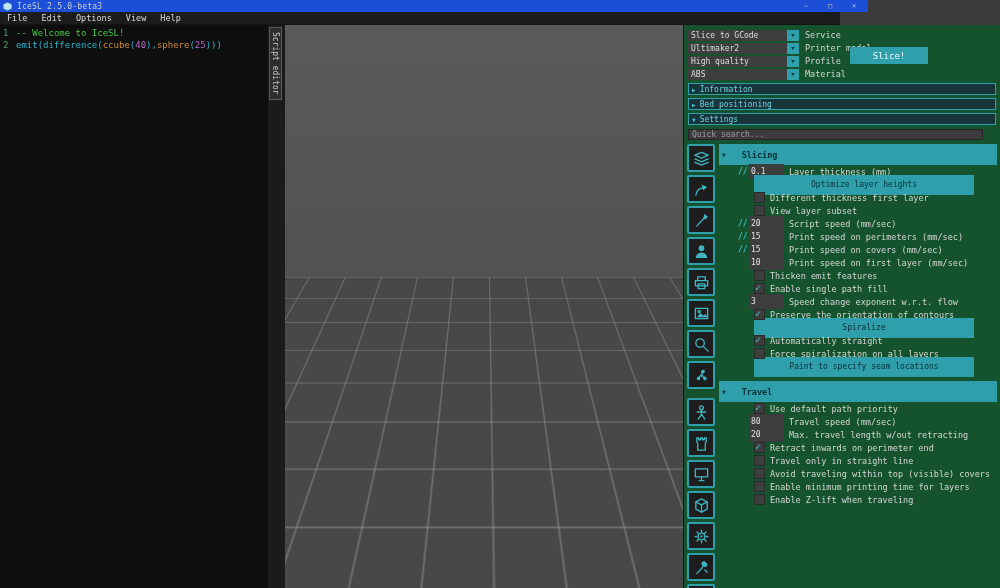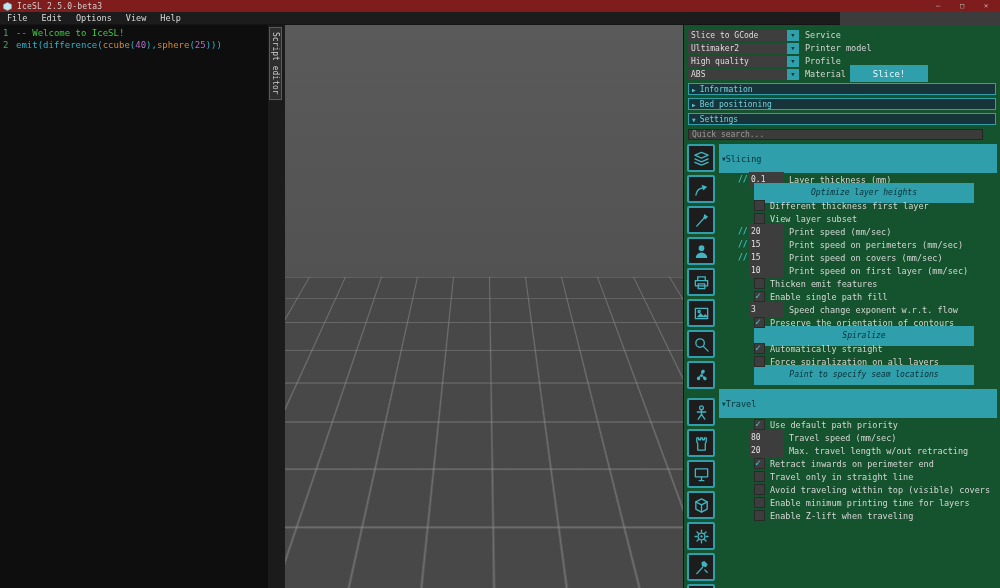--- a/index.html
+++ b/index.html
@@ -1,21 +1,21 @@
 <!DOCTYPE html>
 <html><head>
 <meta charset="utf-8">
 <style>
   html,body{margin:0;padding:0;}
   body{width:1000px;height:588px;overflow:hidden;background:#3c3c3c;
        font-family:"DejaVu Sans Mono", monospace;-webkit-font-smoothing:none;}
   #app{position:absolute;left:0;top:0;width:1000px;height:588px;}
 
   
-  #titlebar{position:absolute;left:0;top:0;width:1000px;height:12px;background:#7f1d1d;
+  #titlebar{position:absolute;left:0;top:0;width:868px;height:12px;background:#1d4ed8;
             color:#cfcfcf;font-size:8px;display:flex;align-items:center;}
   #app-icon{width:10px;height:10px;margin:0 4px 0 3px;display:inline-flex;align-items:center;}
   #title-text{letter-spacing:0.2px;}
   .win-controls{position:absolute;right:2px;top:0;height:12px;display:flex;}
   .win-btn{width:24px;height:12px;display:flex;align-items:center;justify-content:center;
            color:#c2c2c2;font-size:7px;cursor:default;}
 
   
   #menubar{position:absolute;left:0;top:12px;width:840px;height:13px;background:#1c1c1c;
            display:flex;align-items:center;font-size:8.5px;color:#dadada;border-bottom:1px solid #141414;box-sizing:border-box;}
@@ -50,52 +50,52 @@
   #rightpanel{position:absolute;left:683px;top:25px;width:317px;height:563px;background:#14532d;
               font-size:8.5px;color:#d6d6d6;border-left:1px solid #161616;box-sizing:border-box;}
   .top-block{position:relative;padding:4px 4px 0 4px;}
   .drop-row{display:flex;align-items:center;height:12px;margin-bottom:1px;}
   .drop-value{width:99px;height:11px;background:#3e3e3e;color:#dedede;padding-left:3px;
               display:flex;align-items:center;font-size:8px;box-sizing:border-box;}
   .drop-arrow{width:12px;height:11px;background:#2f9fab;color:#0d3338;display:flex;
               align-items:center;justify-content:center;margin-right:6px;}
   .drop-arrow::before{content:"\25BC";font-size:5.5px;}
   .drop-label{font-size:8.5px;}
-  #slice-btn{position:absolute;left:166px;top:40px;width:78px;height:17px;background:#2f9fab;
+  #slice-btn{position:absolute;left:166px;top:22px;width:78px;height:17px;background:#2f9fab;
              color:#eafcff;display:flex;align-items:center;justify-content:center;font-size:9px;}
 
   .section-bar{height:10px;border:1px solid #2f9fab;background:#16343a;color:#72d3dd;
                display:flex;align-items:center;gap:4px;font-size:8px;margin:3px 4px 0 4px;padding:0 3px;}
   .arr{font-size:6px;color:#4fc4d0;}
   .group-bar .arr{color:#083036;}
 
   #search{display:block;width:295px;height:11px;margin:4px 4px 0 4px;background:#3b3b3b;
           border:1px solid #242424;color:#cfcfcf;font-size:8px;padding:0 3px;
           font-family:inherit;box-sizing:border-box;outline:none;}
   #search::placeholder{color:#9b9b9b;}
 
   #settings-area{position:relative;margin-top:4px;height:438px;}
   #icon-col{position:absolute;left:3px;top:0;width:30px;display:flex;flex-direction:column;gap:3px;}
   .cat-icon{width:24px;height:24px;border:2px solid #2f9fab;background:#1d1d1d;border-radius:2px;
             display:flex;align-items:center;justify-content:center;box-sizing:content-box;}
   .grp-start{margin-top:6px;}
   #content-col{margin-left:35px;width:278px;}
-  .group-bar{height:29px;background:#2f9fab;color:#083036;display:flex;align-items:center;gap:0;
-             font-size:8.5px;font-weight:normal;padding:0 3px;}
+  .group-bar{height:21px;background:#2f9fab;color:#083036;display:flex;align-items:center;gap:16px;
+             font-size:8.5px;font-weight:bold;padding:0 3px;}
   .srow{height:13px;display:flex;align-items:center;}
   .scripted{width:11px;margin-left:19px;color:#3fc0cc;font-size:8px;font-weight:bold;flex:none;}
   .scripted.empty{visibility:hidden;}
   .numbox{width:35px;height:15px;background:#3d3d3d;display:flex;align-items:center;
           padding-left:2px;font-size:8px;color:#e2e2e2;flex:none;box-sizing:border-box;}
   .srow .lbl{margin-left:5px;font-size:8.5px;white-space:nowrap;}
   .chk{width:9px;height:9px;background:#3d3d3d;border:1px solid #2a2a2a;margin-left:35px;
        position:relative;flex:none;}
   .chk.on::after{content:"\2713";color:#3fc0cc;font-size:10px;position:absolute;left:0;top:-2px;}
   .btn-row{margin-left:35px;width:220px;height:20px;background:#2f9fab;color:#083036;
-           display:flex;align-items:center;justify-content:center;font-size:8px;font-style:italic;}
+           display:flex;align-items:center;justify-content:center;font-size:8px;}
   .gap8{height:8px;}
 </style>
 </head>
 <body>
 
 <div id="app">
 
   <div id="titlebar">
     <span id="app-icon">
       <svg width="9" height="9" viewBox="0 0 9 9">
@@ -317,21 +317,21 @@
               <div class="chk"></div>
               <span class="lbl">Different thickness first layer</span>
             </div>
             <div class="srow">
               <div class="chk"></div>
               <span class="lbl">View layer subset</span>
             </div>
             <div class="srow">
               <span class="scripted">//</span>
               <div class="numbox">20</div>
-              <span class="lbl">Print speed (mm/sec)</span>
+              <span class="lbl">Script speed (mm/sec)</span>
             </div>
             <div class="srow">
               <span class="scripted">//</span>
               <div class="numbox">15</div>
               <span class="lbl">Print speed on perimeters (mm/sec)</span>
             </div>
             <div class="srow">
               <span class="scripted">//</span>
               <div class="numbox">15</div>
               <span class="lbl">Print speed on covers (mm/sec)</span>

